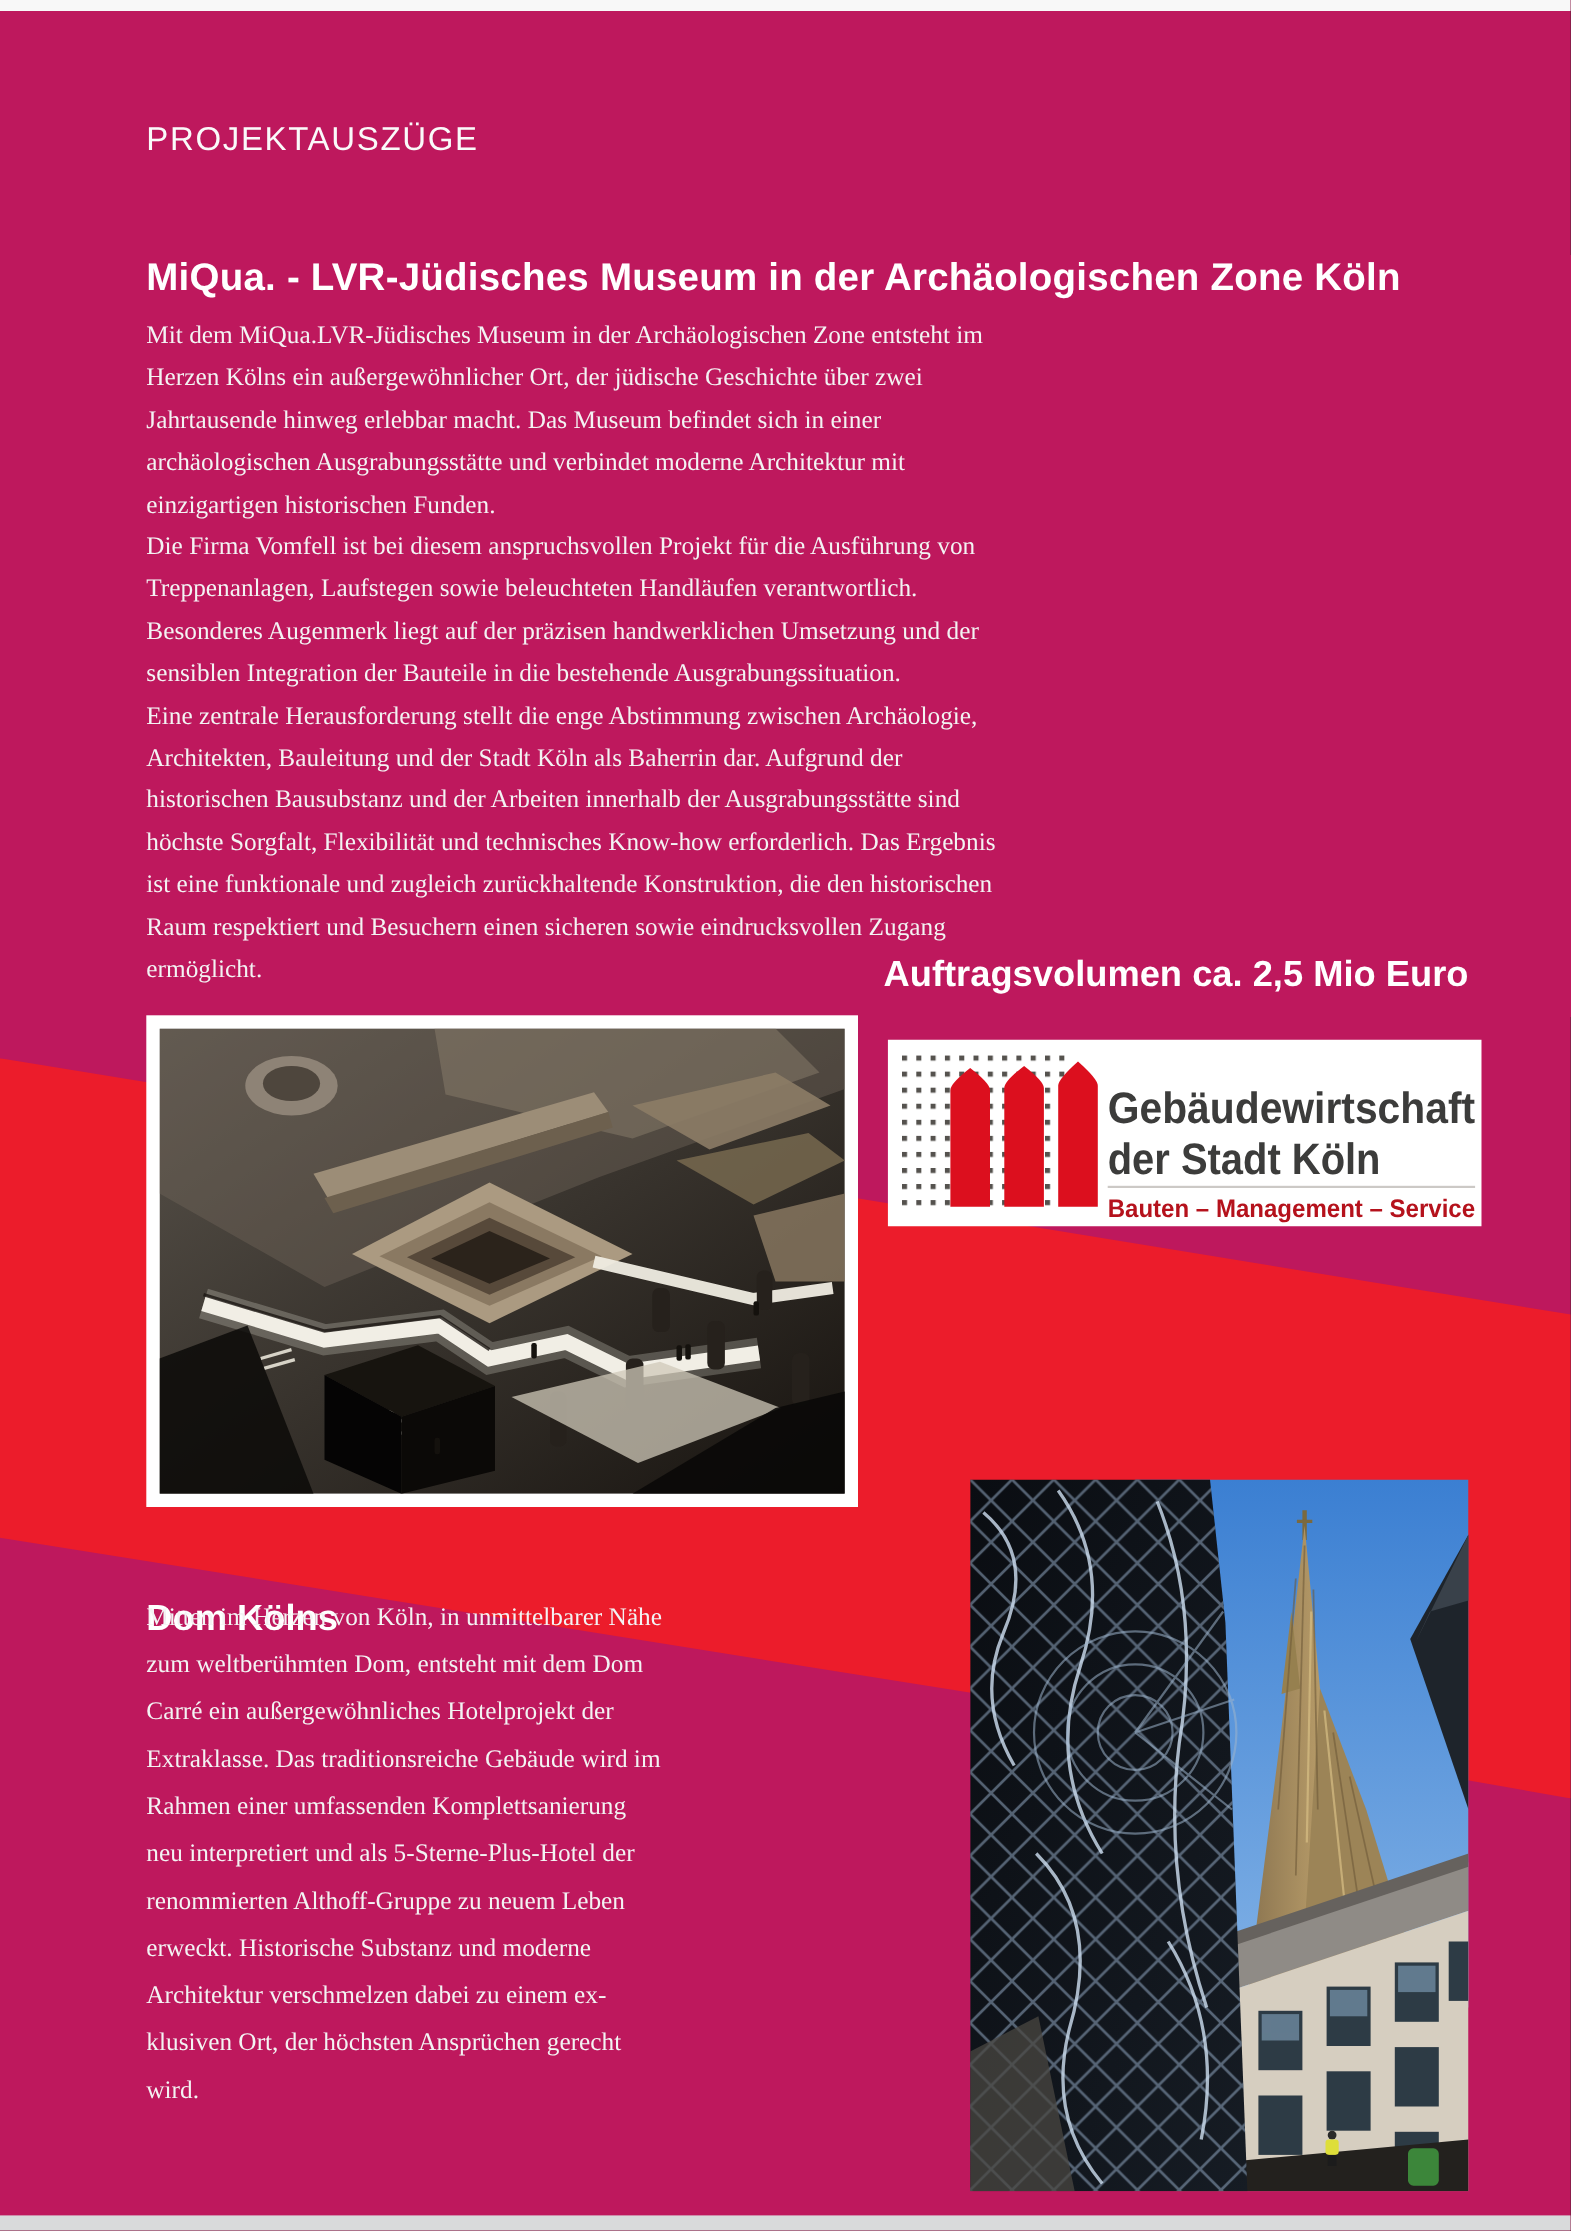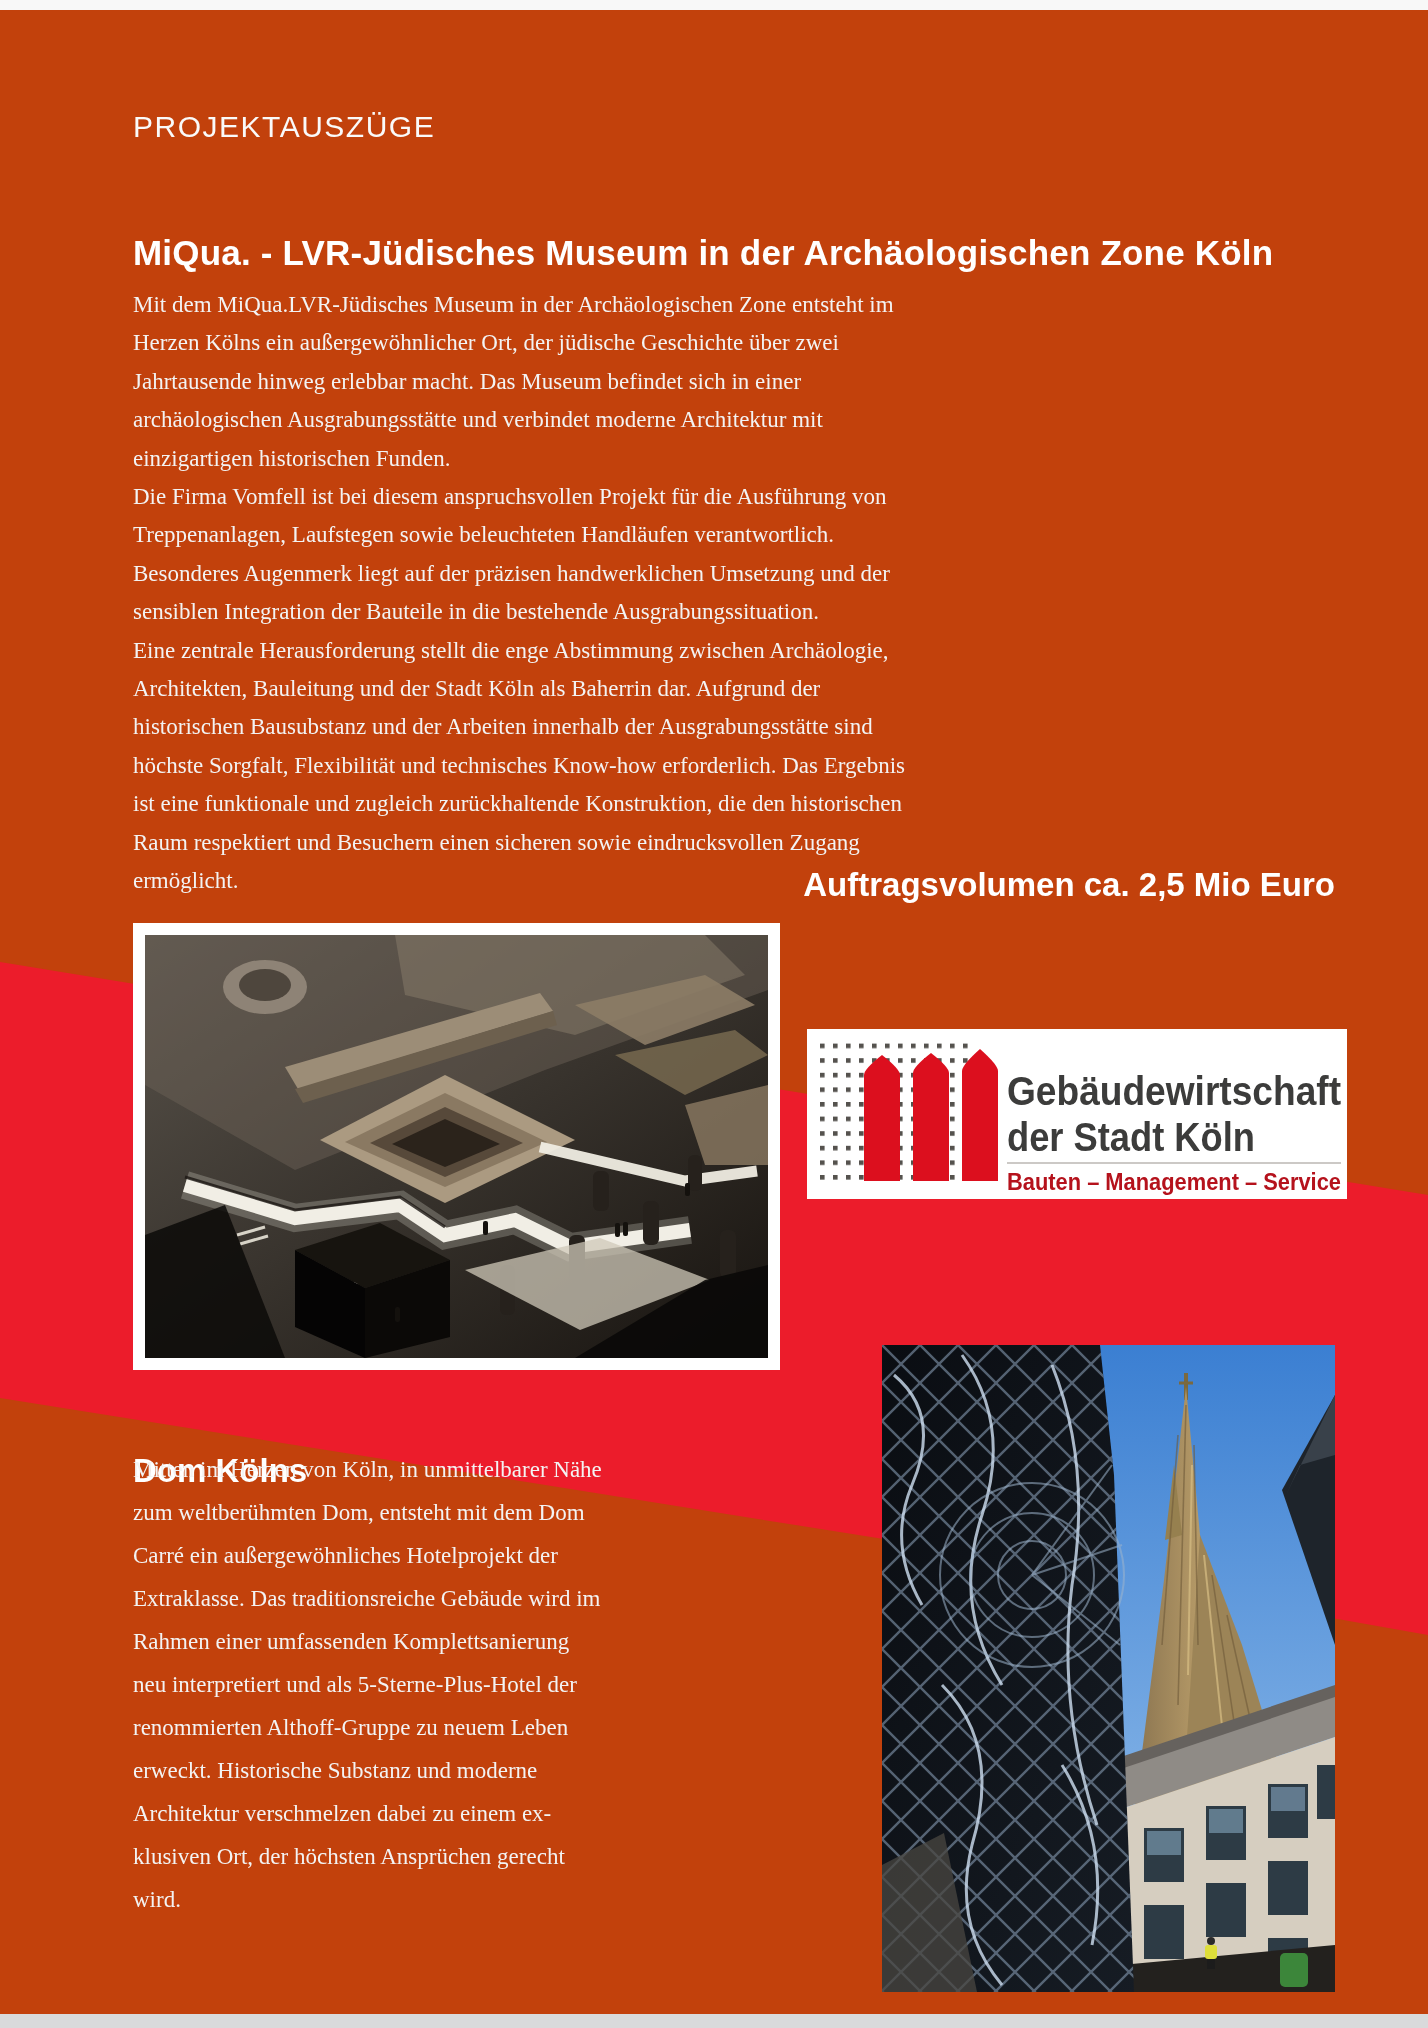--- a/index.html
+++ b/index.html
@@ -1,18 +1,18 @@
 <!DOCTYPE html>
 <html><head>
 <meta charset="utf-8">
 <style>
   html,body{margin:0;padding:0;background:#2b2b2b;}
   #page{
     position:relative;width:1428px;height:2028px;overflow:hidden;
-    background:#c2410c;
+    background:#be185d;
     font-family:"Liberation Sans", sans-serif;
     -webkit-font-smoothing:antialiased;
   }
   .abs{position:absolute;}
   #top-strip{left:0;top:0;width:1428px;height:10px;background:#f8f8f8;}
   #bottom-strip{left:0;top:2014px;width:1428px;height:14px;background:#d9dadb;}
   #red-shape{
     left:0;top:0;width:1428px;height:2028px;background:#ec1c2b;
     clip-path:polygon(0 47.44%, 100% 58.93%, 100% 80.62%, 62.32% 75.94%, 0 68.93%);
   }
@@ -28,21 +28,21 @@
     color:#f3f3f3;font-size:23px;line-height:38.4px;white-space:pre-line;font-family:Liberation Serif, serif;
   }
   #miqua-body{left:133px;top:286px;width:1245px;}
   #volume-note{
     left:700px;top:866px;width:635px;text-align:right;
     color:#ffffff;font-size:33px;font-weight:700;
   }
   #museum-figure{
     left:133px;top:923px;width:623px;height:423px;background:#ffffff;padding:12px;
   }
-  #gwk-logo{left:807px;top:1029px;width:540px;height:214px;}
+  #gwk-logo{left:807px;top:945px;width:540px;height:214px;}
   .h2{
     left:133px;top:1452px;color:#ffffff;font-size:33px;font-weight:700;
   }
   #dom-body{left:133px;top:1448px;width:765px;line-height:43px;}
   #dom-photo{left:882px;top:1345px;width:453px;height:647px;}
   svg{display:block;}
 </style>
 </head>
 <body>
 

